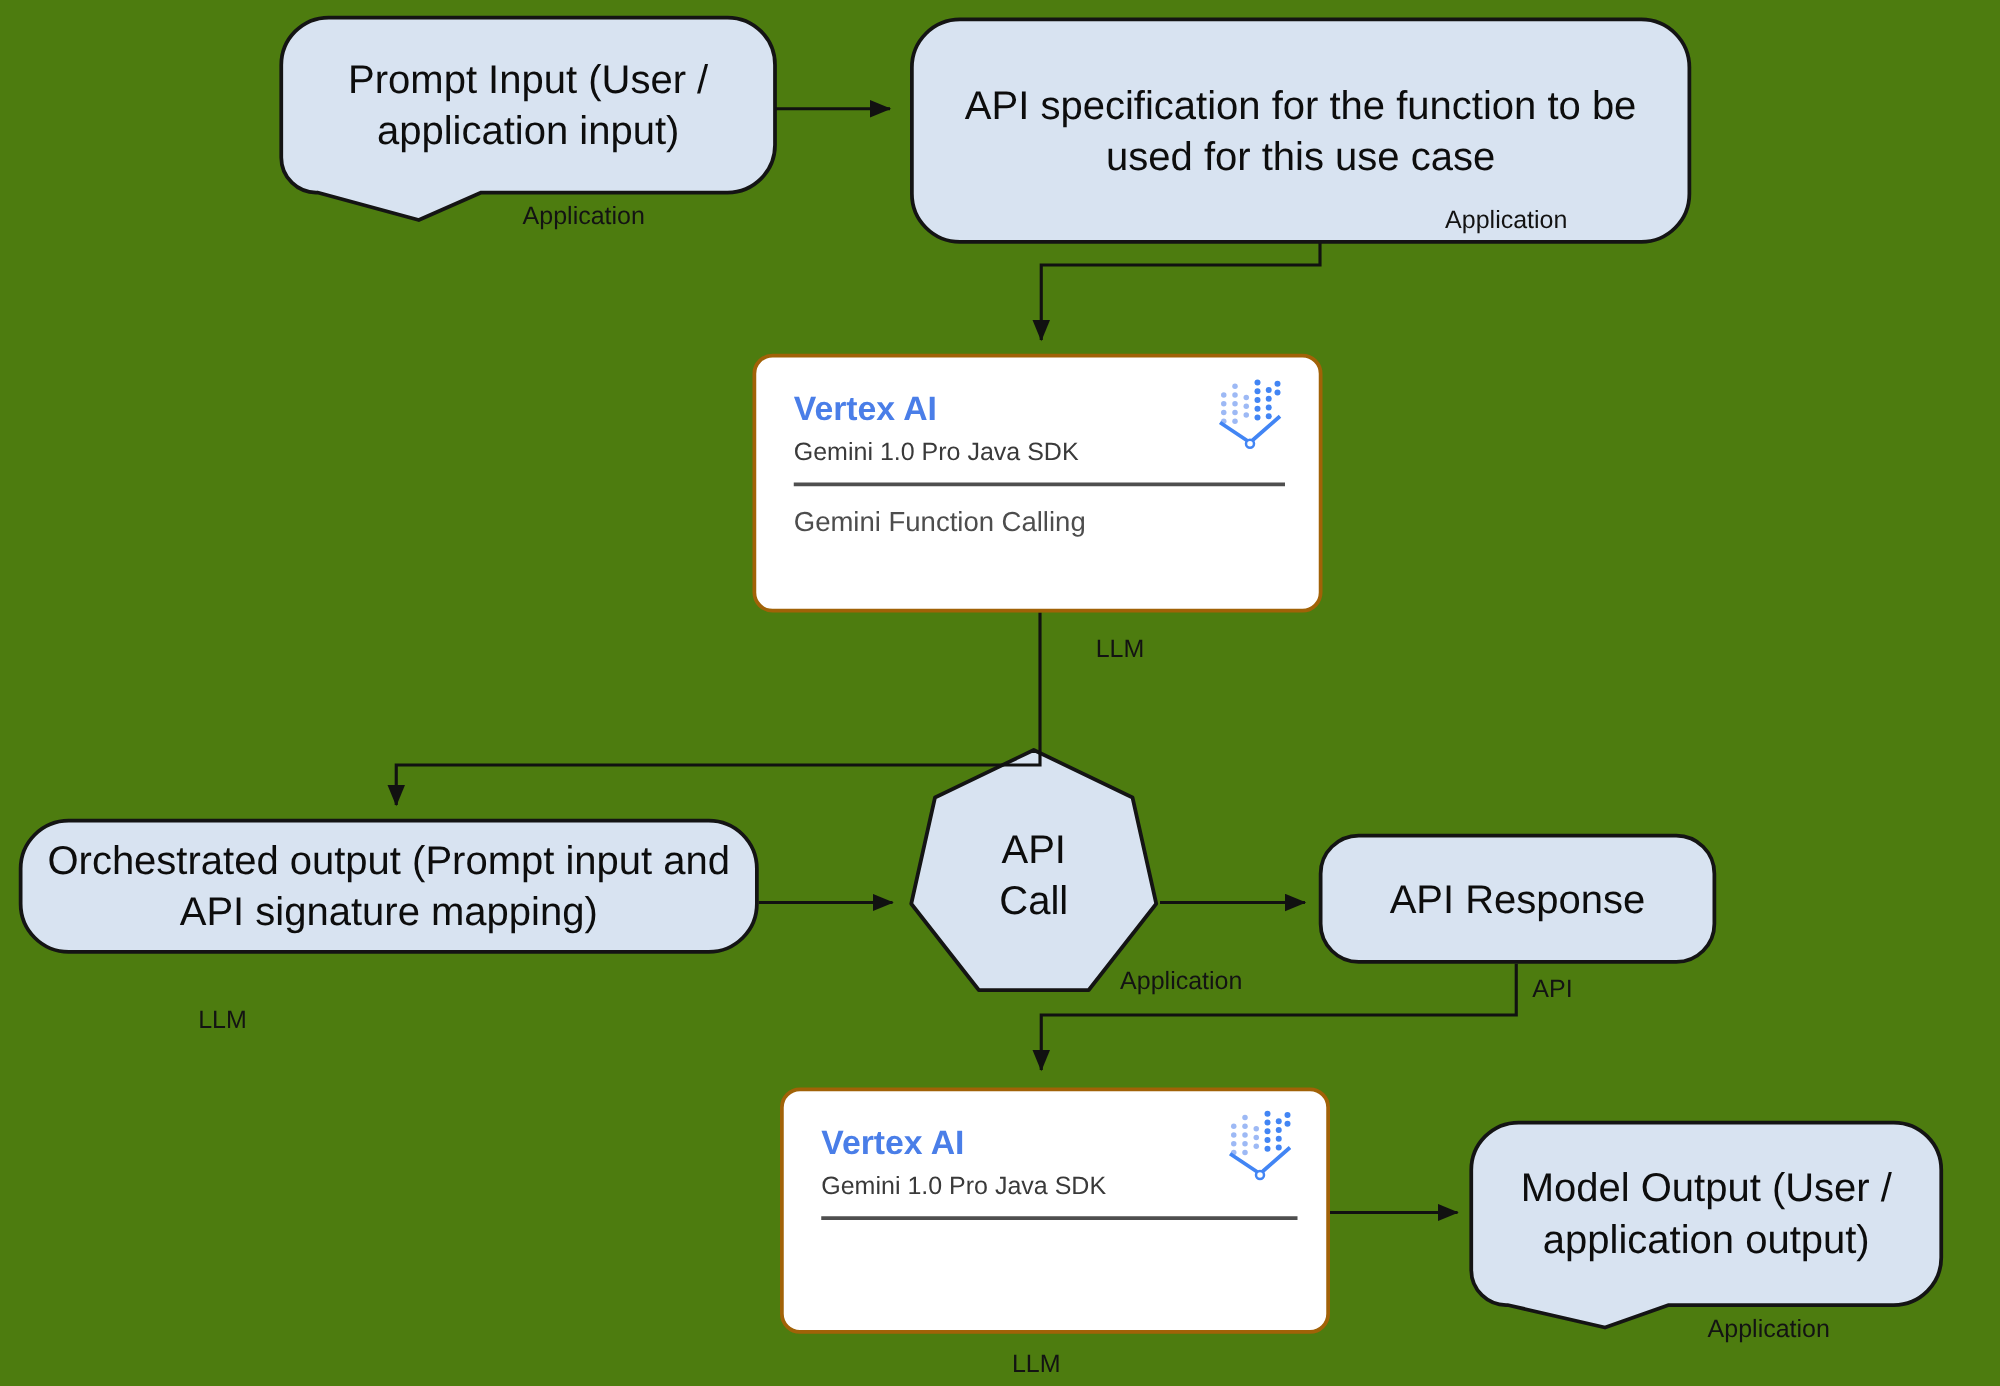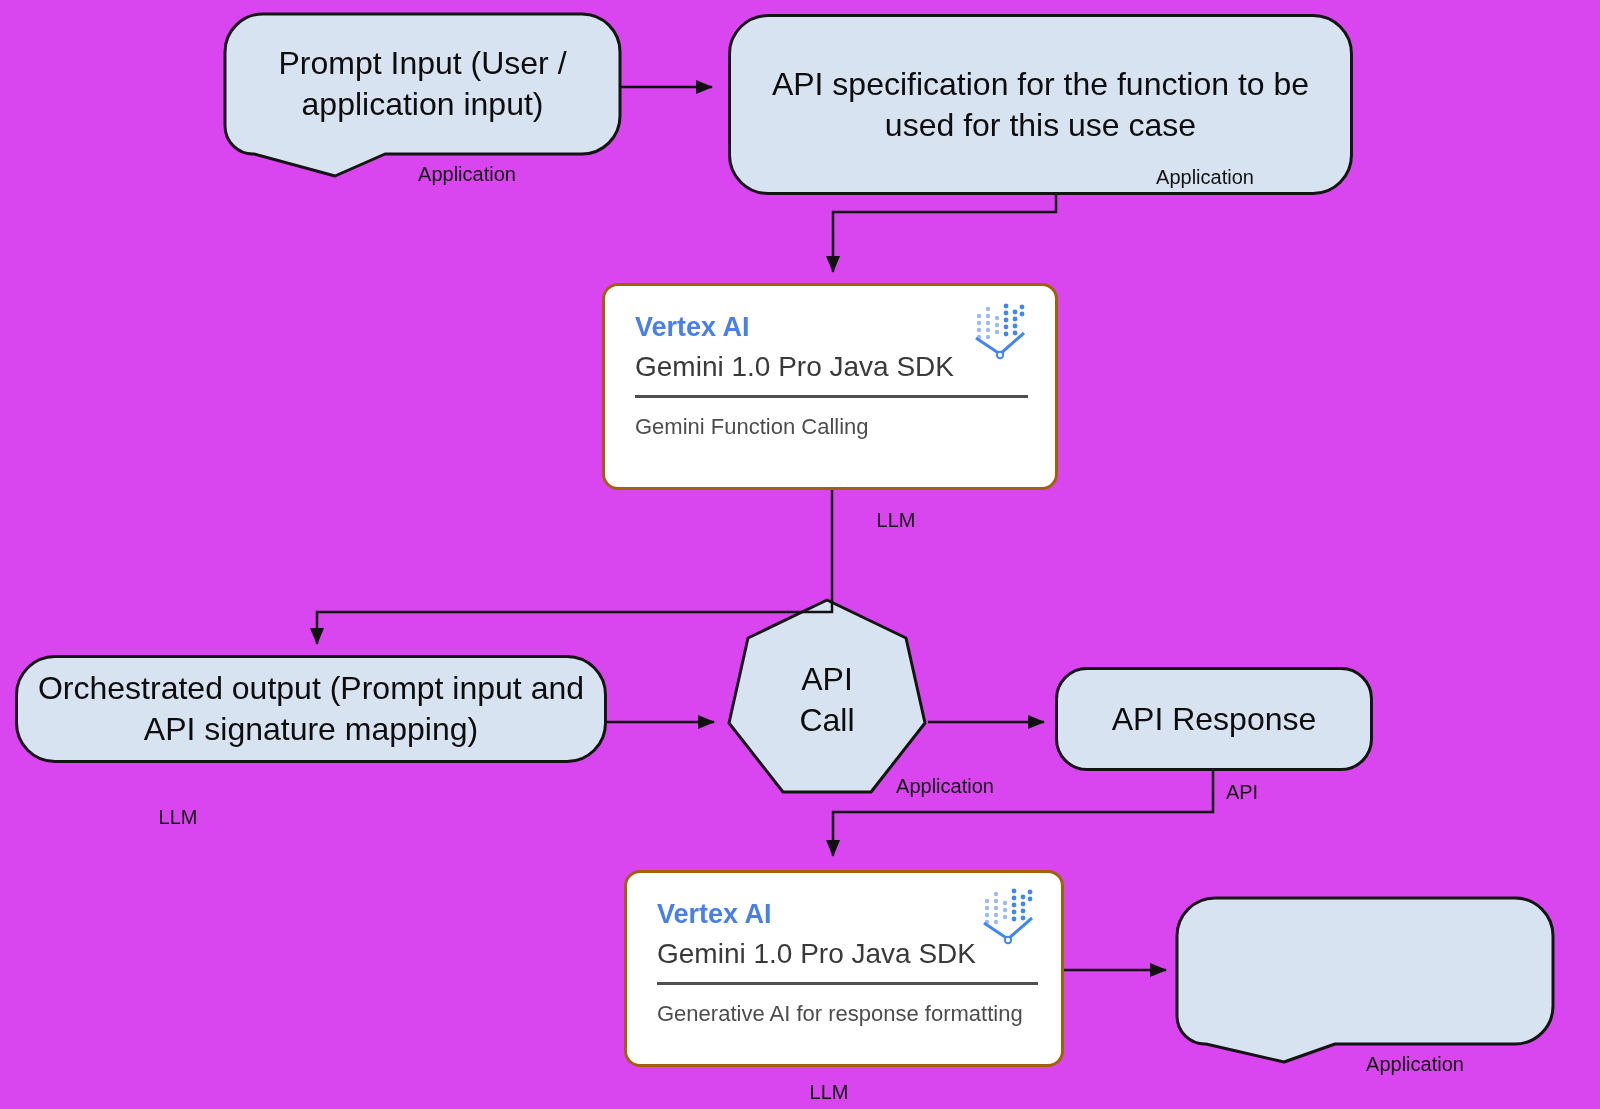--- a/index.html
+++ b/index.html
@@ -1,38 +1,38 @@
 <!DOCTYPE html>
 <html><head>
 <meta charset="utf-8">
 <style>
   html,body{margin:0;padding:0;background:#ffffff;}
   .stage{
-    position:relative;width:1600px;height:1109px;background:#d946ef;
+    position:relative;width:1600px;height:1109px;background:#4d7c0f;
     font-family:"Liberation Sans", sans-serif;color:#111;overflow:hidden;
   }
   .layer{position:absolute;left:0;top:0;width:1600px;height:1109px;}
   
   .node{
     position:absolute;display:flex;align-items:center;justify-content:center;
     background:#d8e3f1;border:3px solid #141414;box-sizing:border-box;
     text-align:center;font-size:32px;line-height:1.28;color:#0d0d0d;
   }
   .node.rounded{border-radius:40px;}
   .node-text{
     position:absolute;display:flex;align-items:center;justify-content:center;
     text-align:center;font-size:32px;line-height:1.28;color:#0d0d0d;
   }
   
   .card{
     position:absolute;background:#ffffff;border:3px solid #a16207;border-radius:16px;
     box-sizing:border-box;padding:26px 30px 0 30px;margin-left:12px;
   }
   .card-title{font-size:27px;font-weight:600;color:#4a7ee8;margin:0 0 8px 0;}
-  .card-sdk{font-size:28px;color:#3a3a3a;margin:0 0 12px 0;}
+  .card-sdk{font-size:20px;color:#3a3a3a;margin:0 0 12px 0;}
   .card-divider{height:3px;background:#4f4f4f;margin:2px 0 16px 0;}
   .card-feature{font-size:22px;color:#4d4d4d;}
   .card-icon{position:absolute;}
   
   .tag{
     position:absolute;transform:translate(-50%,-50%);
     font-size:20px;color:#131313;white-space:nowrap;
   }
 </style>
 </head>
@@ -123,21 +123,20 @@
 
   <div class="node rounded" style="left:1055px;top:667px;width:318px;height:104px;border-radius:32px;">
     <div>API Response</div>
   </div>
   <div class="tag" style="left:1242px;top:792px;">API</div>
 
   <div class="card" style="left:612px;top:870px;width:440px;height:197px;">
     <div class="card-title">Vertex AI</div>
     <div class="card-sdk">Gemini 1.0 Pro Java SDK</div>
     <div class="card-divider" style="width:381px;"></div>
-    <div class="card-feature">Generative AI for response formatting</div>
     <svg class="card-icon" style="right:26px;top:14px;" width="54" height="58" viewBox="0 0 54 58">
       <g fill="#9db9f5">
         <circle cx="6" cy="14" r="2.2"></circle>
           <circle cx="6" cy="21" r="2.2"></circle>
         <circle cx="6" cy="28" r="2.2"></circle>
           <circle cx="6" cy="35" r="2.2"></circle>
         <circle cx="15" cy="7" r="2.2"></circle>
           <circle cx="15" cy="14" r="2.2"></circle>
         <circle cx="15" cy="21" r="2.2"></circle>
           <circle cx="15" cy="28" r="2.2"></circle>
@@ -158,15 +157,18 @@
         <circle cx="42" cy="31" r="2.4"></circle>
           <circle cx="49" cy="5" r="2.4"></circle>
         <circle cx="49" cy="12" r="2.4"></circle>
       </g>
       <path d="M3,36 L27,52 L51,31" fill="none" stroke="#4285f4" stroke-width="3" stroke-linejoin="round"></path>
       <circle cx="27" cy="53" r="3.2" fill="#ffffff" stroke="#4285f4" stroke-width="2"></circle>
     </svg>
   </div>
   <div class="tag" style="left:829px;top:1092px;">LLM</div>
 
+  <div class="node-text" style="left:1177px;top:898px;width:376px;height:146px;">
+    <div style="max-width:335px;">Model Output (User / application output)</div>
+  </div>
   <div class="tag" style="left:1415px;top:1064px;">Application</div>
 
 </div>
 
 </body></html>

